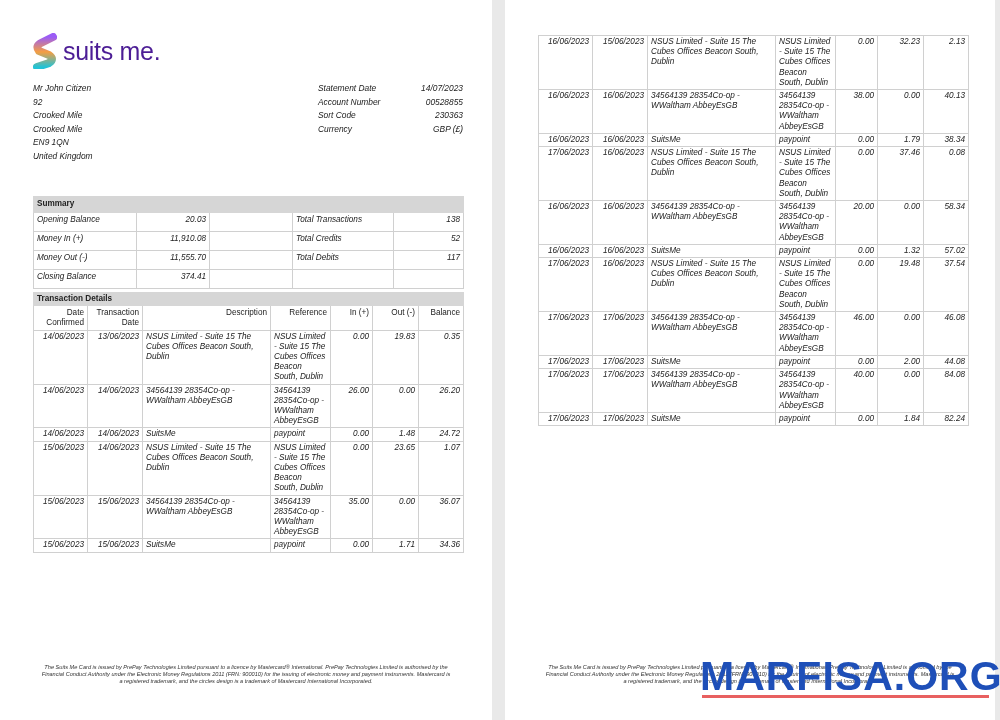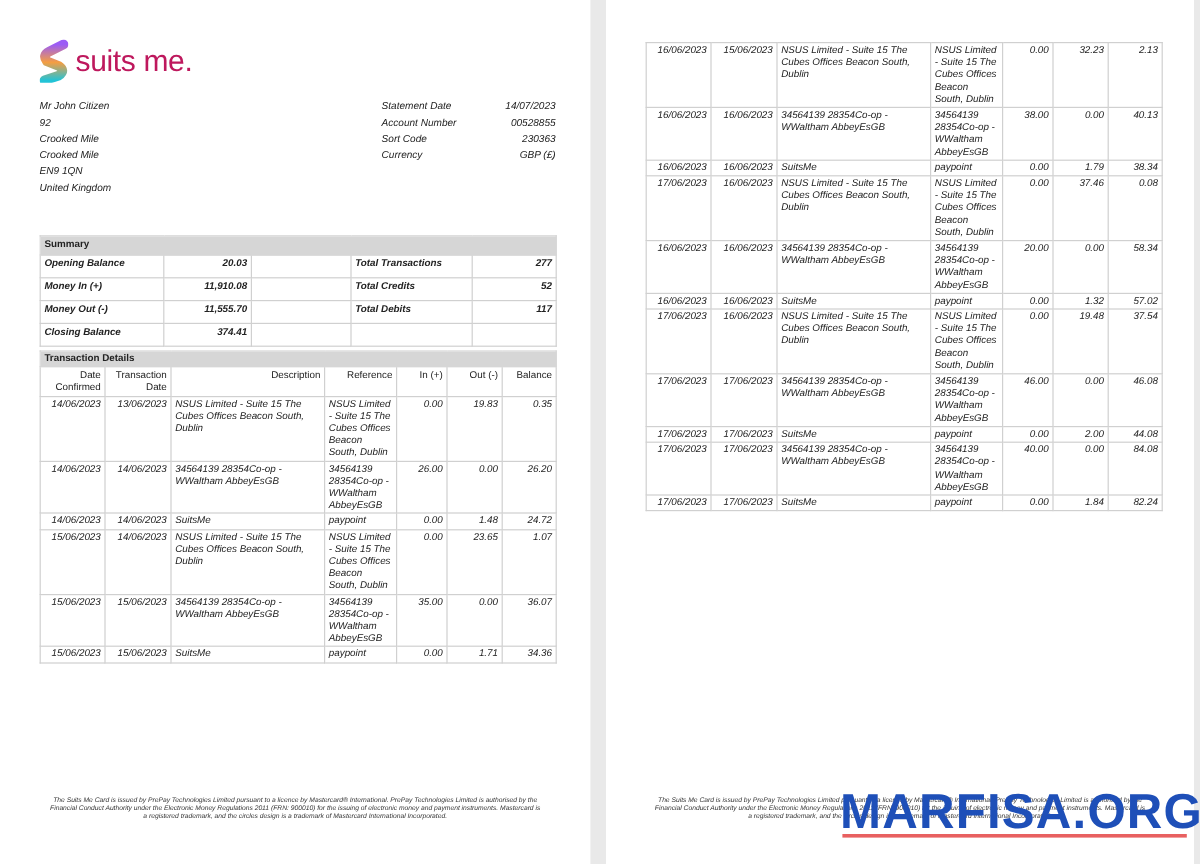--- a/index.html
+++ b/index.html
@@ -9,28 +9,28 @@
     font-family:"Liberation Sans", sans-serif;
     color:#222;
   }
   .page {
     position:absolute; top:0; background:#fff; height:720px;
   }
   #page1 { left:0; width:492px; }
   #page2 { left:505px; width:490px; }
   .logo { position:absolute; left:33px; top:33px; height:36px; display:flex; align-items:center; }
   .logo-mark { width:24px; height:36px; }
-  .logo-text { font-size:25px; font-weight:normal; margin-left:6px; color:#be185d; letter-spacing:-0.3px; }
+  .logo-text { font-size:25px; font-weight:normal; margin-left:6px; color:#4c1d95; letter-spacing:-0.3px; }
   .addr { position:absolute; left:33px; top:82px; font-size:8.4px; font-style:italic; line-height:13.6px; }
   .meta { position:absolute; left:318px; top:82px; width:145px; font-size:8.4px; font-style:italic; line-height:13.6px; }
   .meta-row { display:flex; justify-content:space-between;gap:34px; }
   table { border-collapse:collapse; font-size:8.2px; table-layout:fixed; }
   td, th { border:1px solid #d0d0d0; padding:1px 3px; vertical-align:top; line-height:10.2px; }
   .summary { position:absolute; left:33px; top:196px; width:430px; }
-  .summary td { height:15px; font-style:italic; padding-top:2px;font-weight:bold; }
+  .summary td { height:15px; font-style:italic; padding-top:2px; }
   .sec-head td { background:#d6d6d6; font-weight:bold; font-style:normal; border-color:#d6d6d6; height:12px; }
   .r { text-align:right; }
   .tx { position:absolute; width:430px; }
   #page1 .tx { left:33px; top:292px; }
   #page2 .tx { left:33px; top:35px; }
   .tx th { font-weight:normal; text-align:right; font-style:normal; padding-top:2px; }
   .tx th.r { text-align:right; }
   .tx td { font-style:italic; }
   .tx .bighead td { background:#d6d6d6; font-weight:bold; font-style:normal; border-color:#d6d6d6; height:10px; }
   .footer { position:absolute; top:664px; left:0; width:100%; text-align:center; font-size:5.6px; font-style:italic; line-height:7.2px; color:#333; }
@@ -94,21 +94,21 @@
       </colgroup>
     <tbody>
         <tr class="sec-head">
           <td colspan="5">Summary</td>
         </tr>
     <tr>
           <td>Opening Balance</td>
           <td class="r">20.03</td>
           <td></td>
           <td>Total Transactions</td>
-          <td class="r">277</td>
+          <td class="r">138</td>
         </tr>
     <tr>
           <td>Money In (+)</td>
           <td class="r">11,910.08</td>
           <td></td>
           <td>Total Credits</td>
           <td class="r">52</td>
         </tr>
     <tr>
           <td>Money Out (-)</td>

